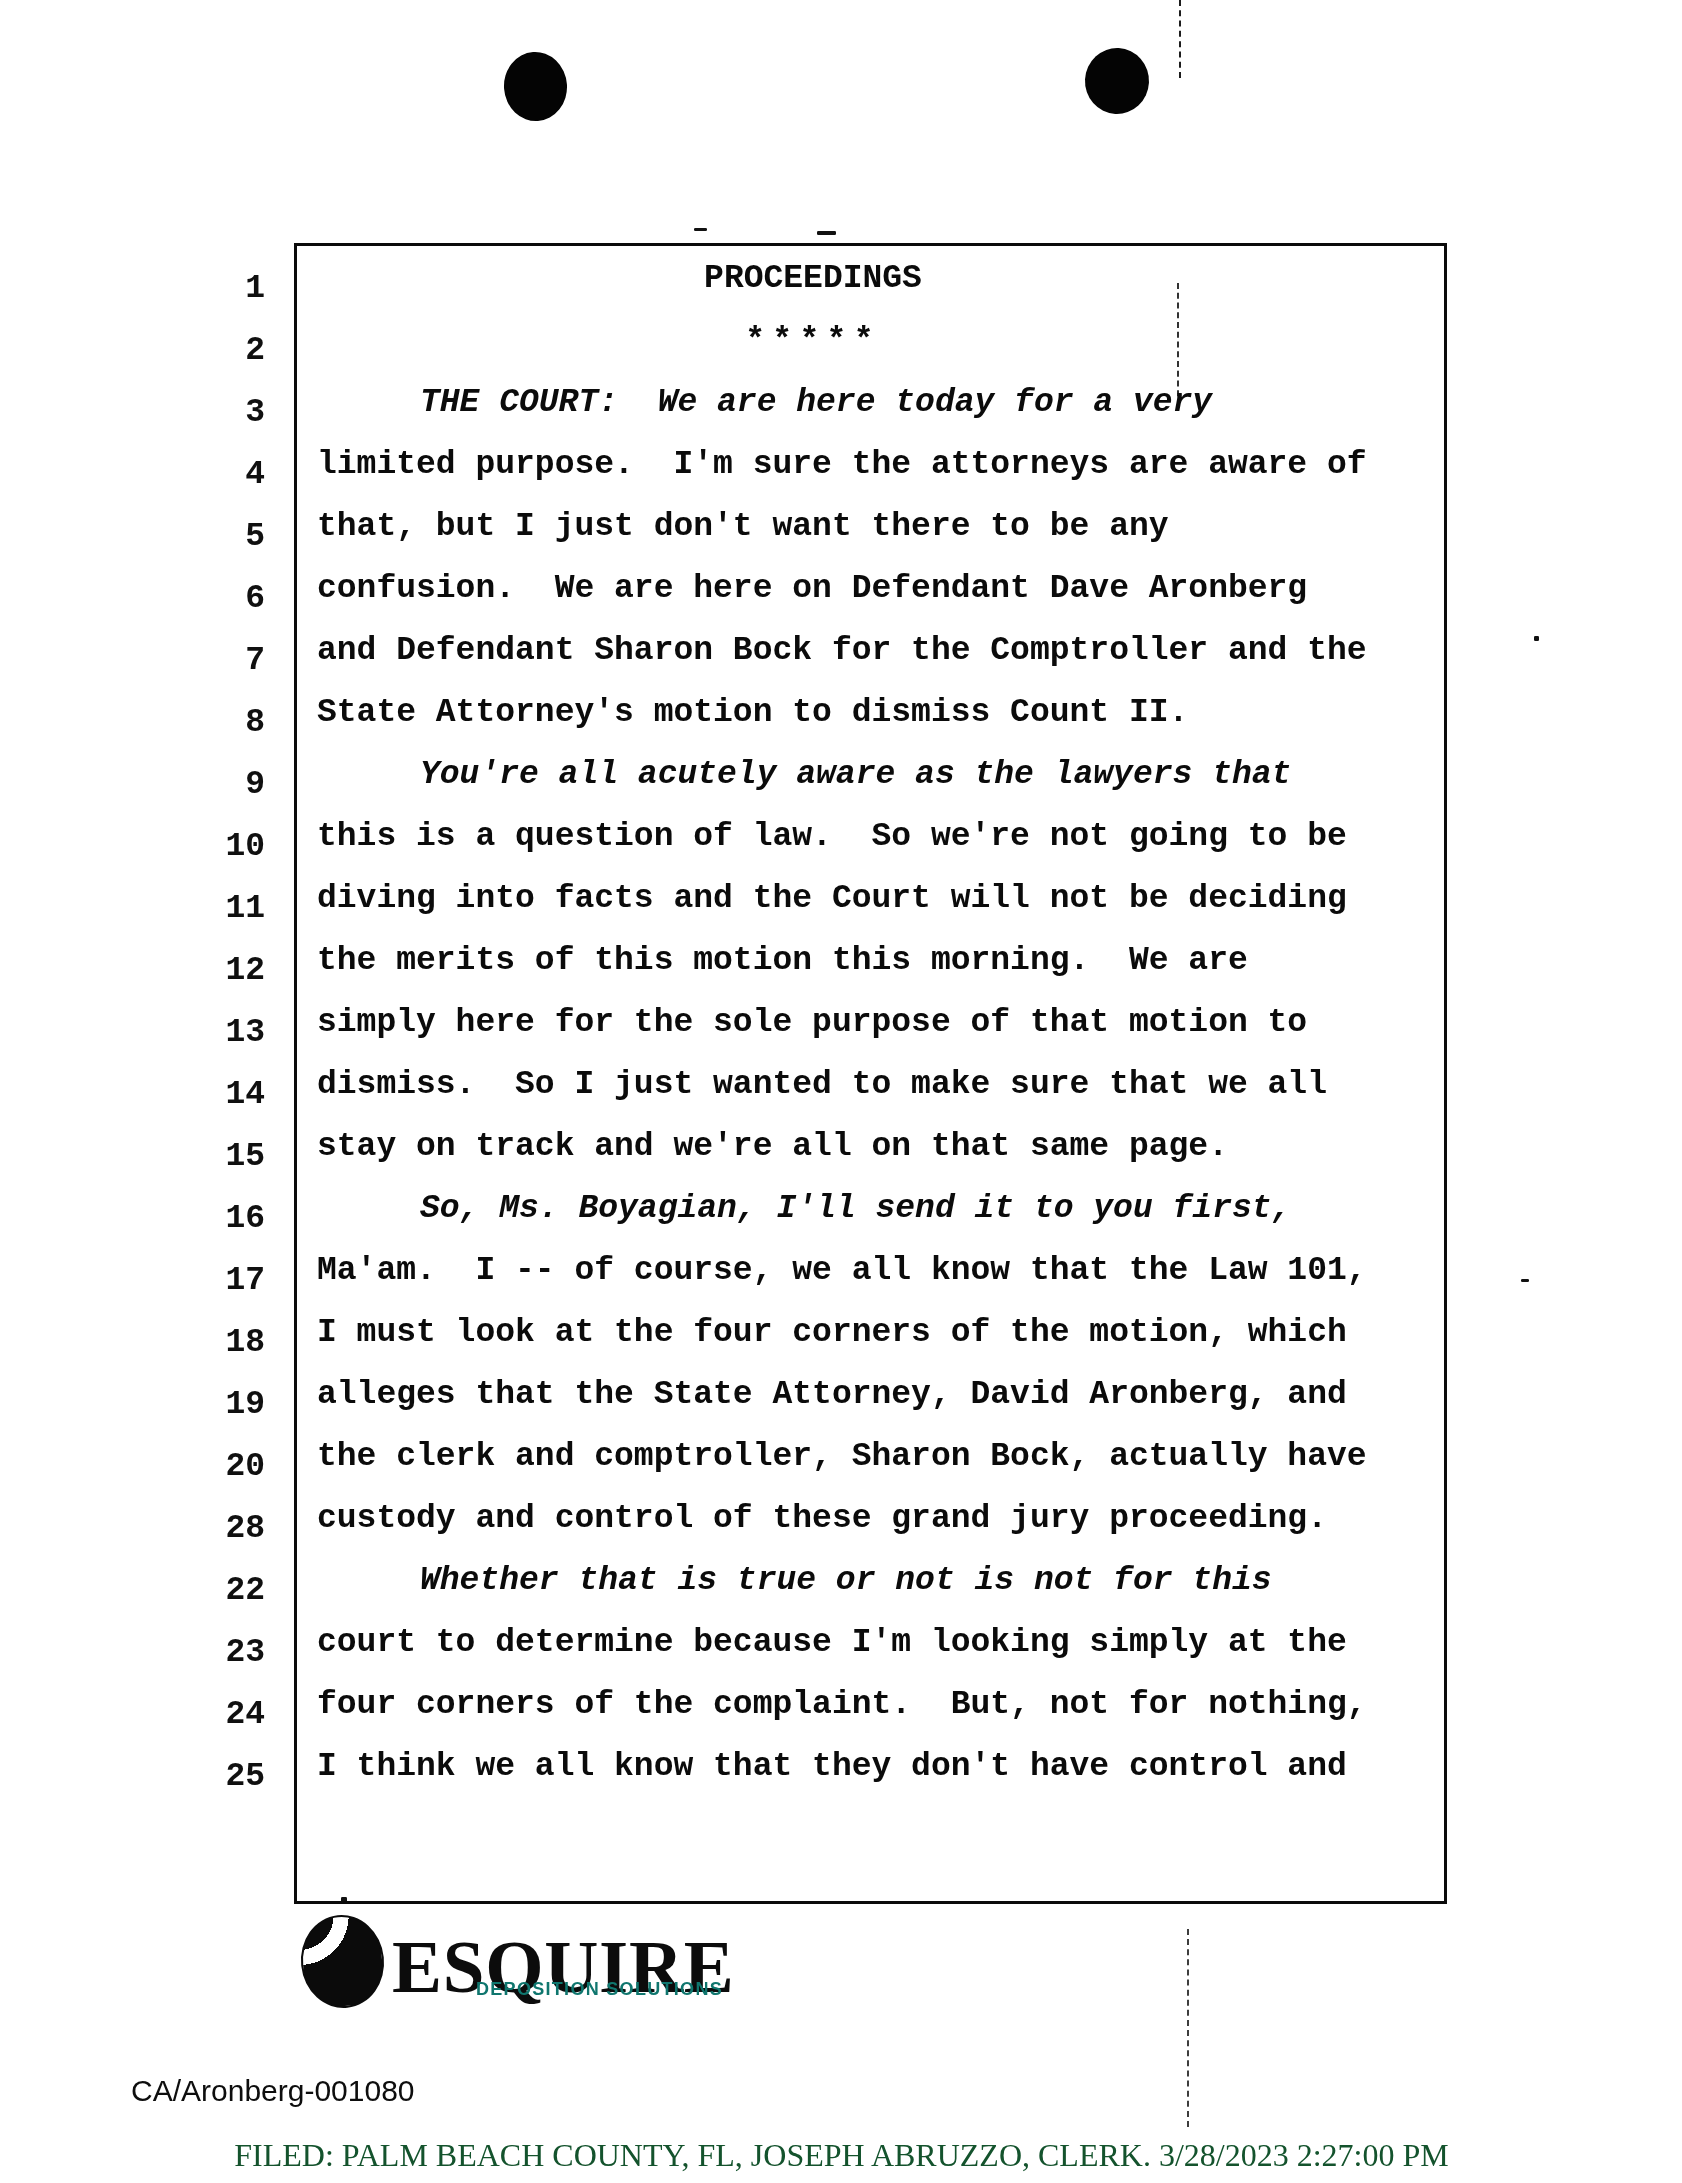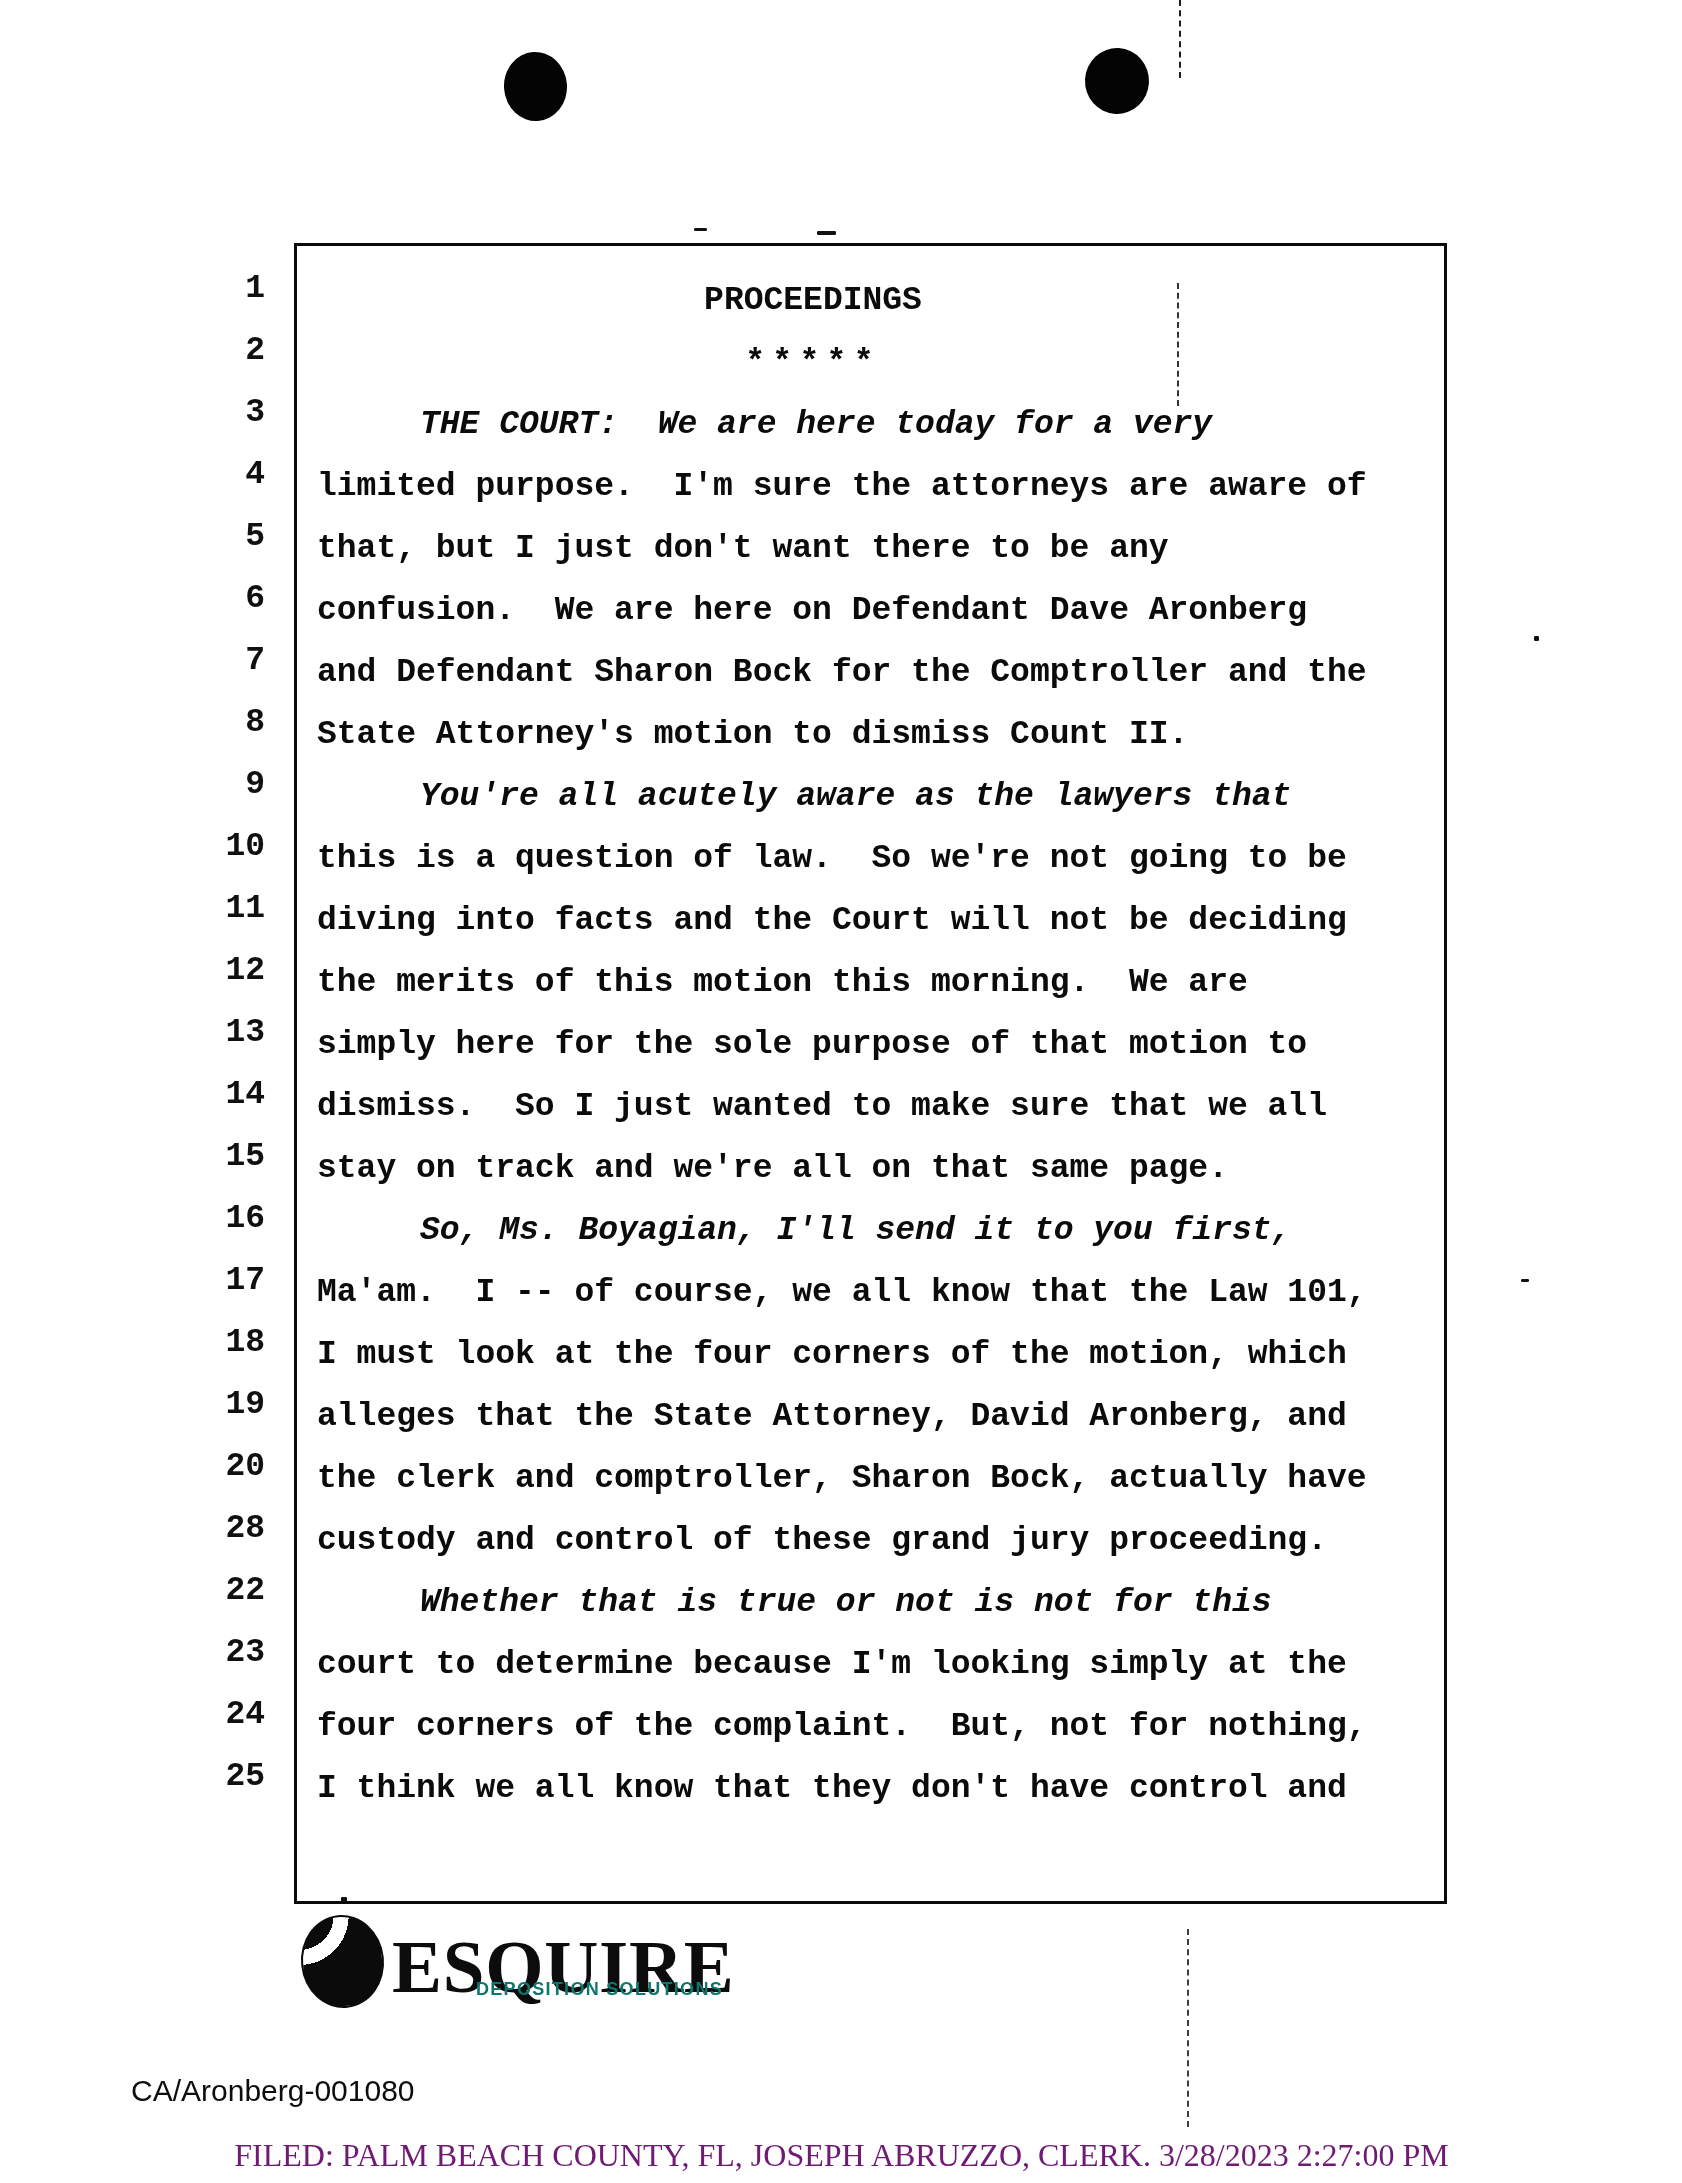--- a/index.html
+++ b/index.html
@@ -54,21 +54,21 @@
     height: 62px;
     line-height: 62px;
     text-align: right;
     font: bold 33px/62px "Liberation Mono", monospace;
     color: #101010;
   }
 
   
   .transcript-lines {
     position: absolute;
-    left: 317px; top: 270px;
+    left: 317px; top: 248px;
     width: 1111px;
   }
   .transcript-lines .text-row {
     height: 62px;
     font: bold 33px/62px "Liberation Mono", monospace;
     white-space: pre;
     color: #0b0b0b;
   }
   .transcript-lines .text-row.center { text-align: center; padding-right: 119px; }
   .transcript-lines .text-row.indent { padding-left: 103px; font-style: italic; }
@@ -110,21 +110,21 @@
     left: 131px; top: 2074px;
     font: 30px/1.1 "Liberation Sans", sans-serif;
     color: #0d0d0d;
   }
   .filed {
     position: absolute;
     left: 0; top: 2138px;
     width: 1683px;
     text-align: center;
     font: 32px/1.1 "Liberation Serif", serif;
-    color: #701a75;
+    color: #14532d;
   }
 </style>
 </head>
 <body>
 
 <div class="page">
 
   <div class="punch left"></div>
   <div class="punch right"></div>
 

